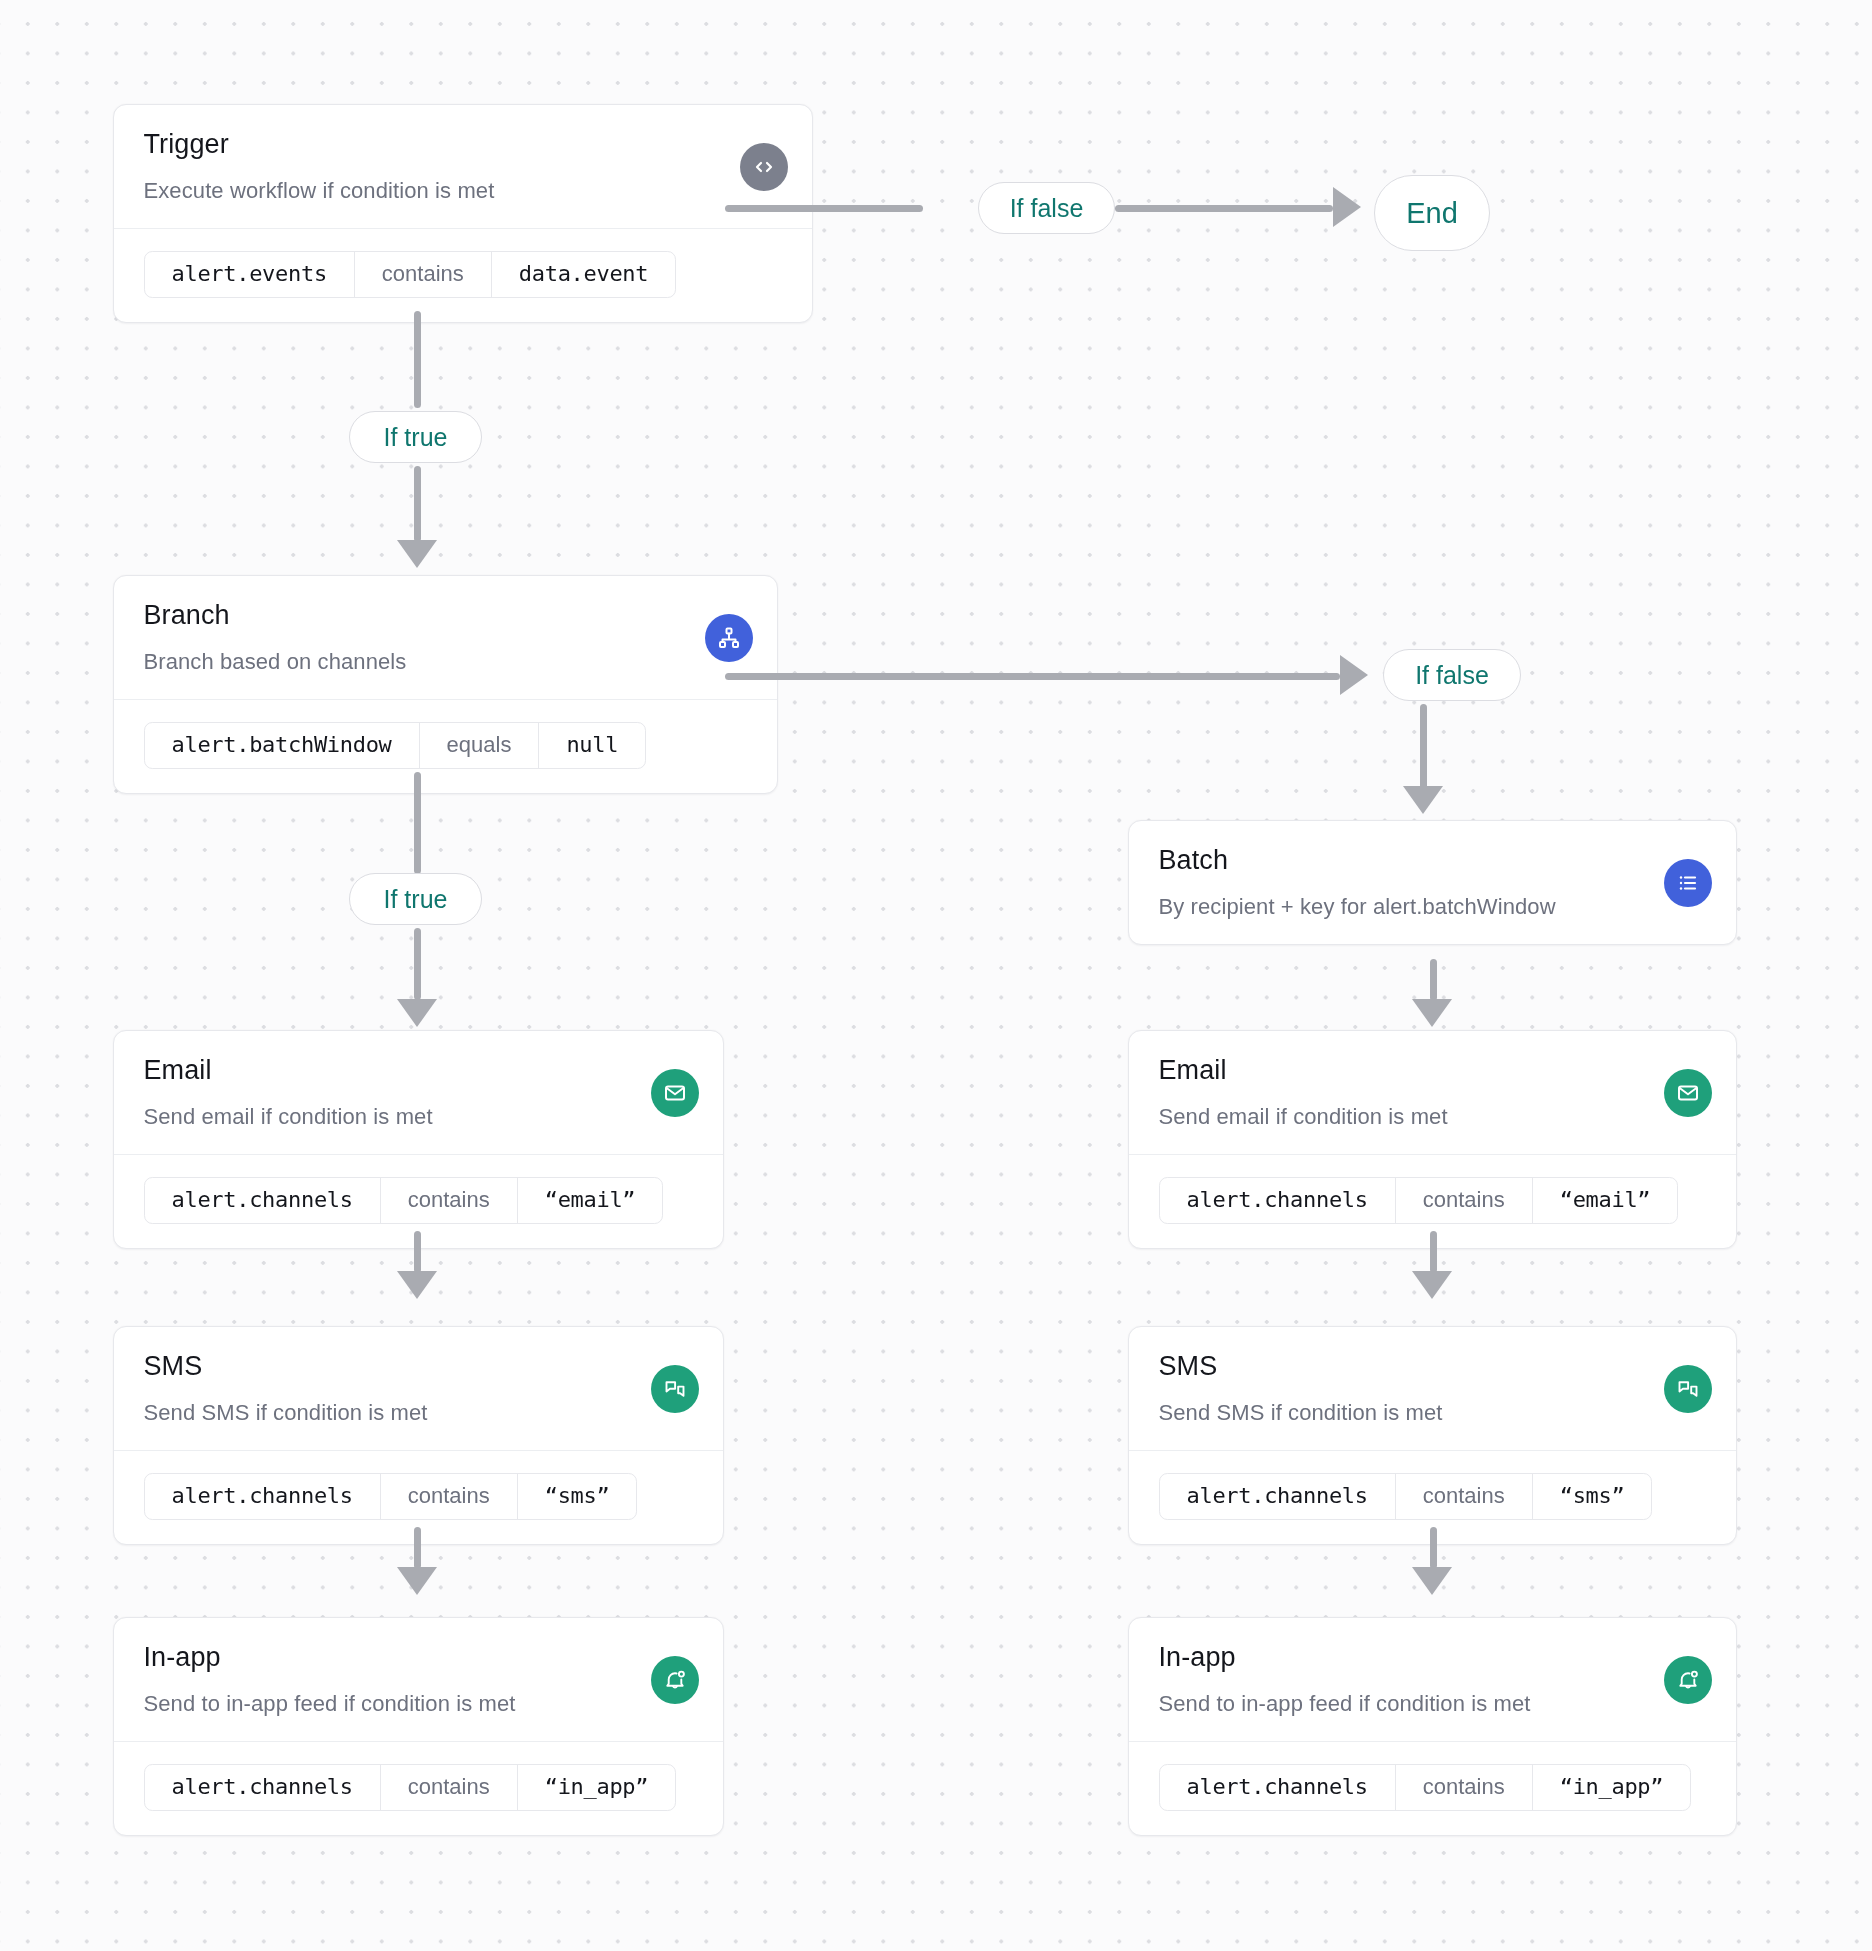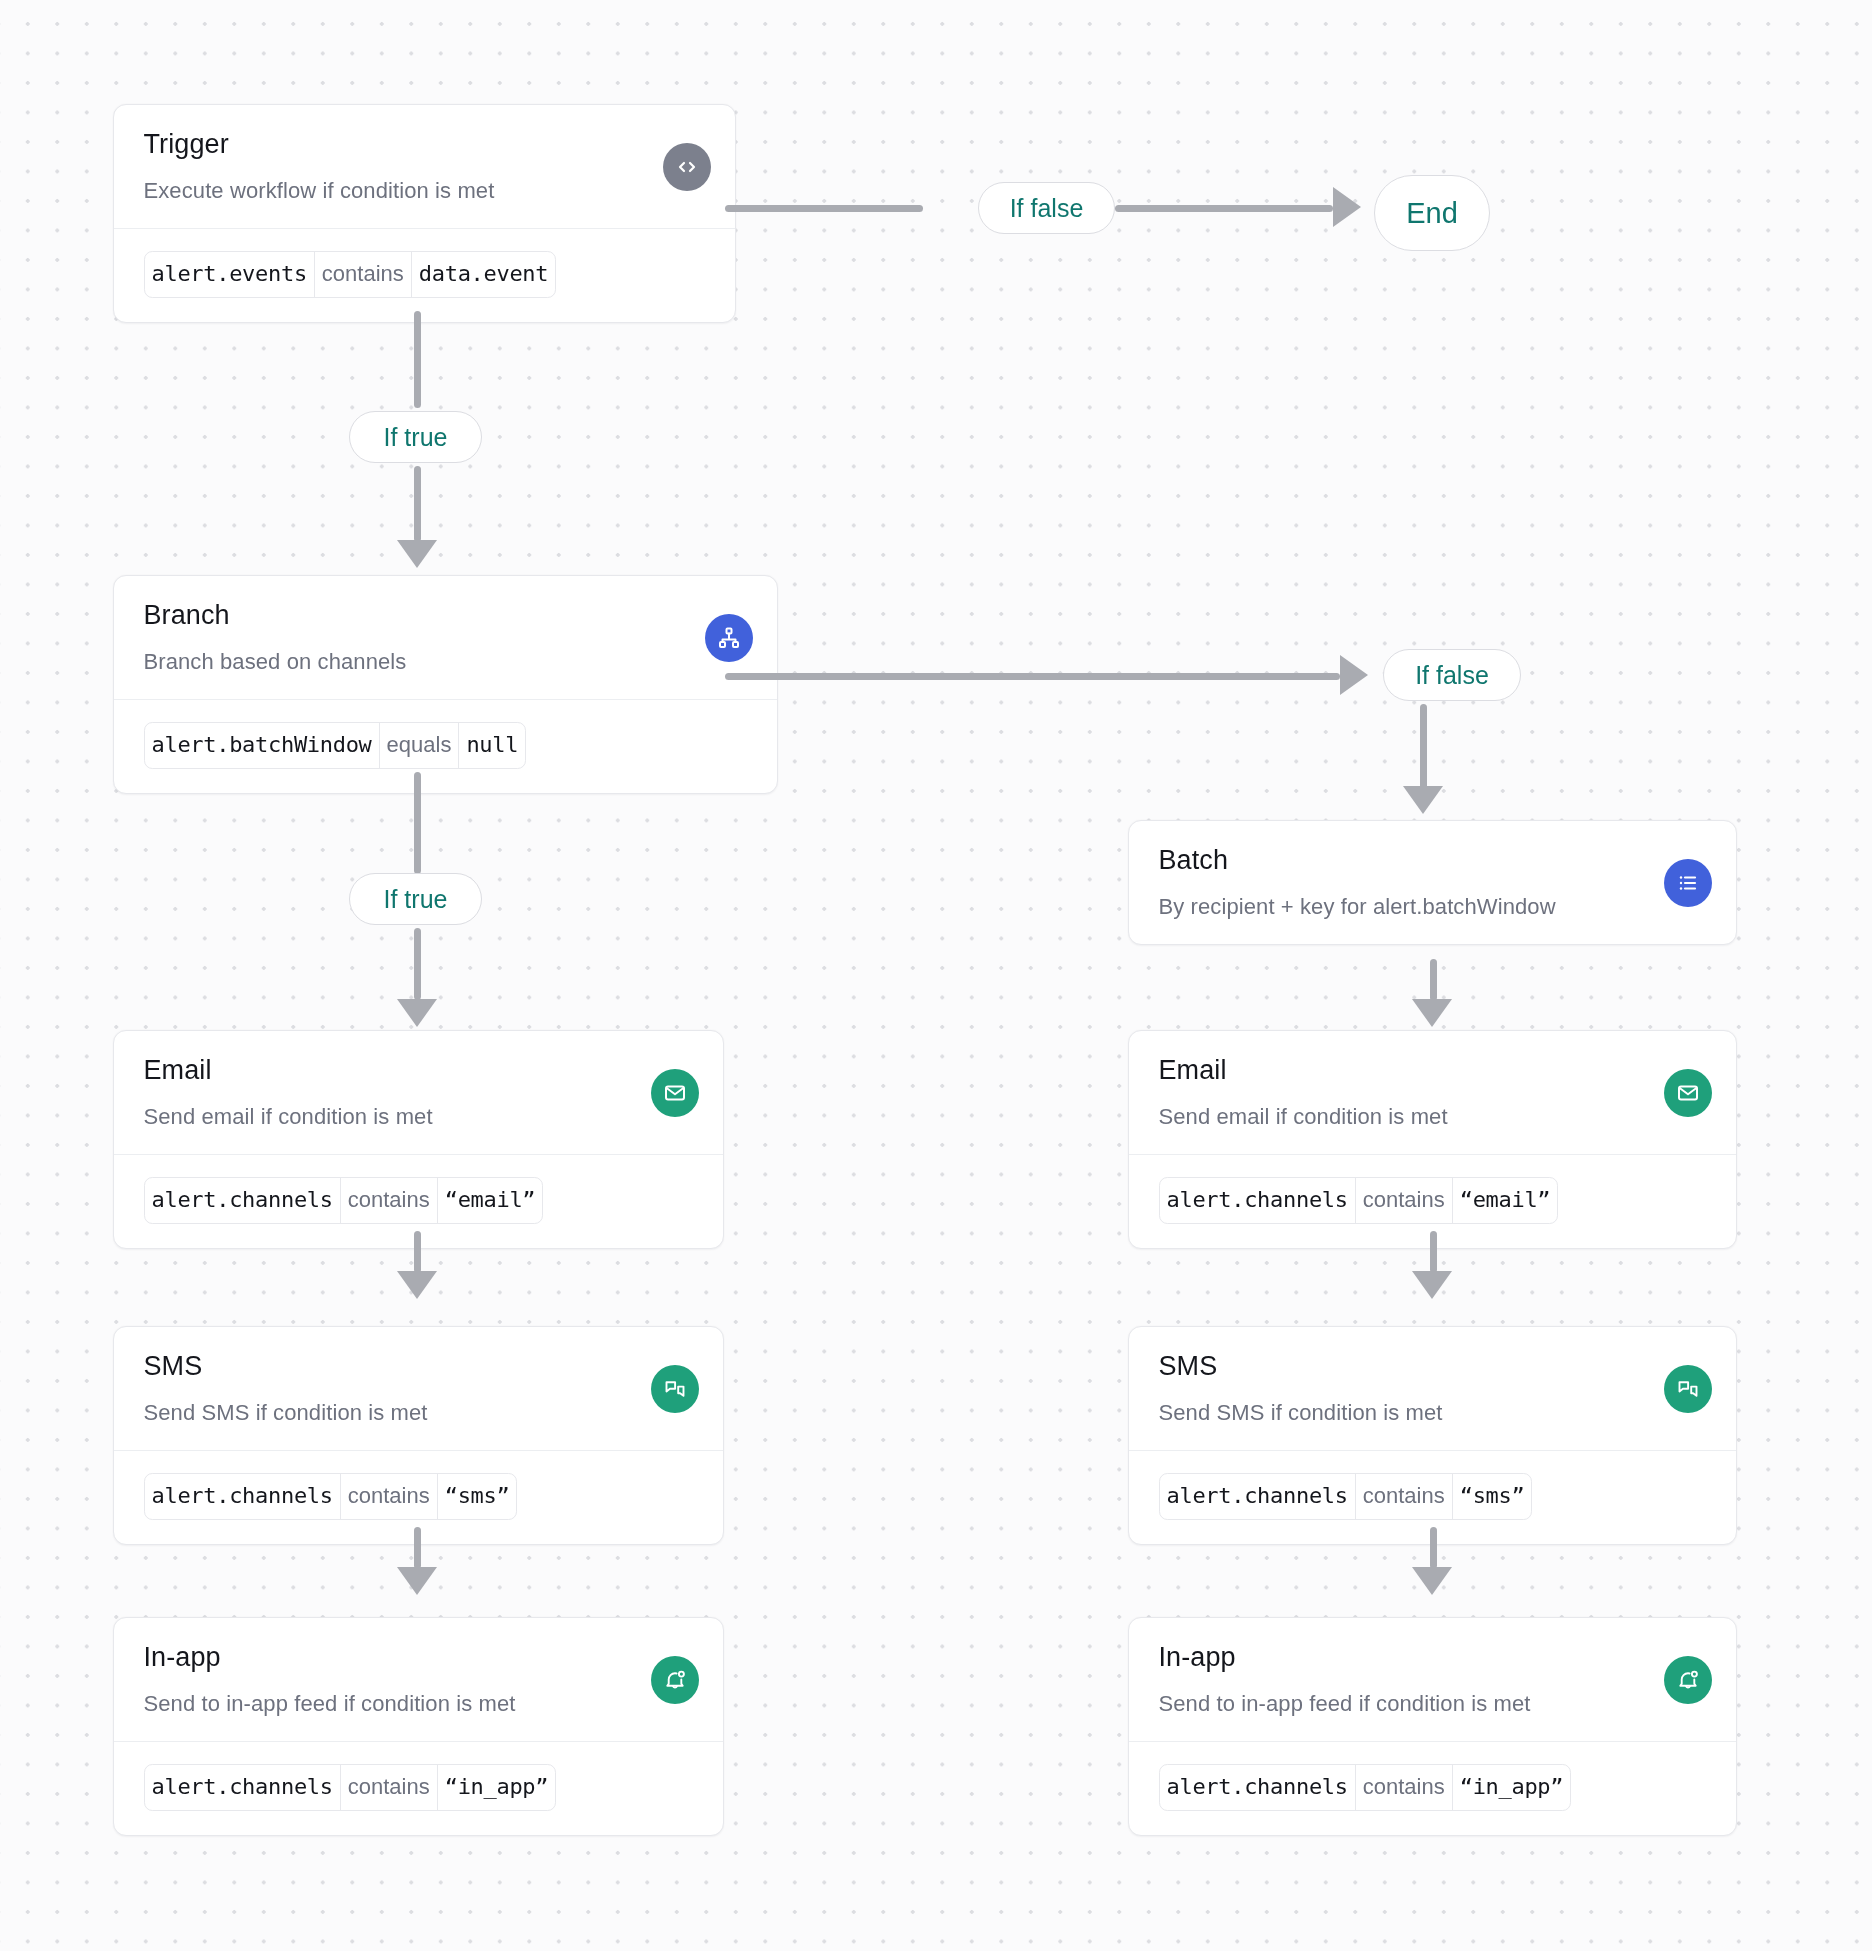--- a/index.html
+++ b/index.html
@@ -80,21 +80,21 @@
     display: inline-flex;
     align-items: stretch;
     border: 0.9px solid #e7e8ec;
     border-radius: 8.3px;
     overflow: hidden;
     background: #fff;
   }
   .cond span {
     display: flex;
     align-items: center;
-    padding: 10px 7px;
+    padding: 10px 27px;
     font-size: 22px;
     line-height: 1.1;
     white-space: nowrap;
     text-align: center;
   }
   .cond .c-field,
   .cond .c-value {
     font-family: "DejaVu Sans Mono", monospace;
     color: #14161c;
     letter-spacing: -0.3px;
@@ -149,21 +149,21 @@
     border-top: 20px solid transparent;
     border-bottom: 20px solid transparent;
     border-left: 28px solid #a9abb1;
   }
 </style>
 </head>
 <body>
 
 <div id="canvas">
 
-  <div class="node" style="left:113px; top:104px; width:623px;">
+  <div class="node" style="left:113px; top:104px; width:700px;">
     <div class="node-head">
       <div class="node-title">Trigger</div>
       <div class="node-sub">Execute workflow if condition is met</div>
       <div class="node-icon icon-gray">
         <svg width="24" height="24" viewBox="0 0 24 24" fill="none" stroke="#ffffff" stroke-width="2.2" stroke-linecap="round" stroke-linejoin="round">
           <polyline points="9,8 5,12 9,16"></polyline>
           <polyline points="15,8 19,12 15,16"></polyline>
         </svg>
       </div>
     </div>

